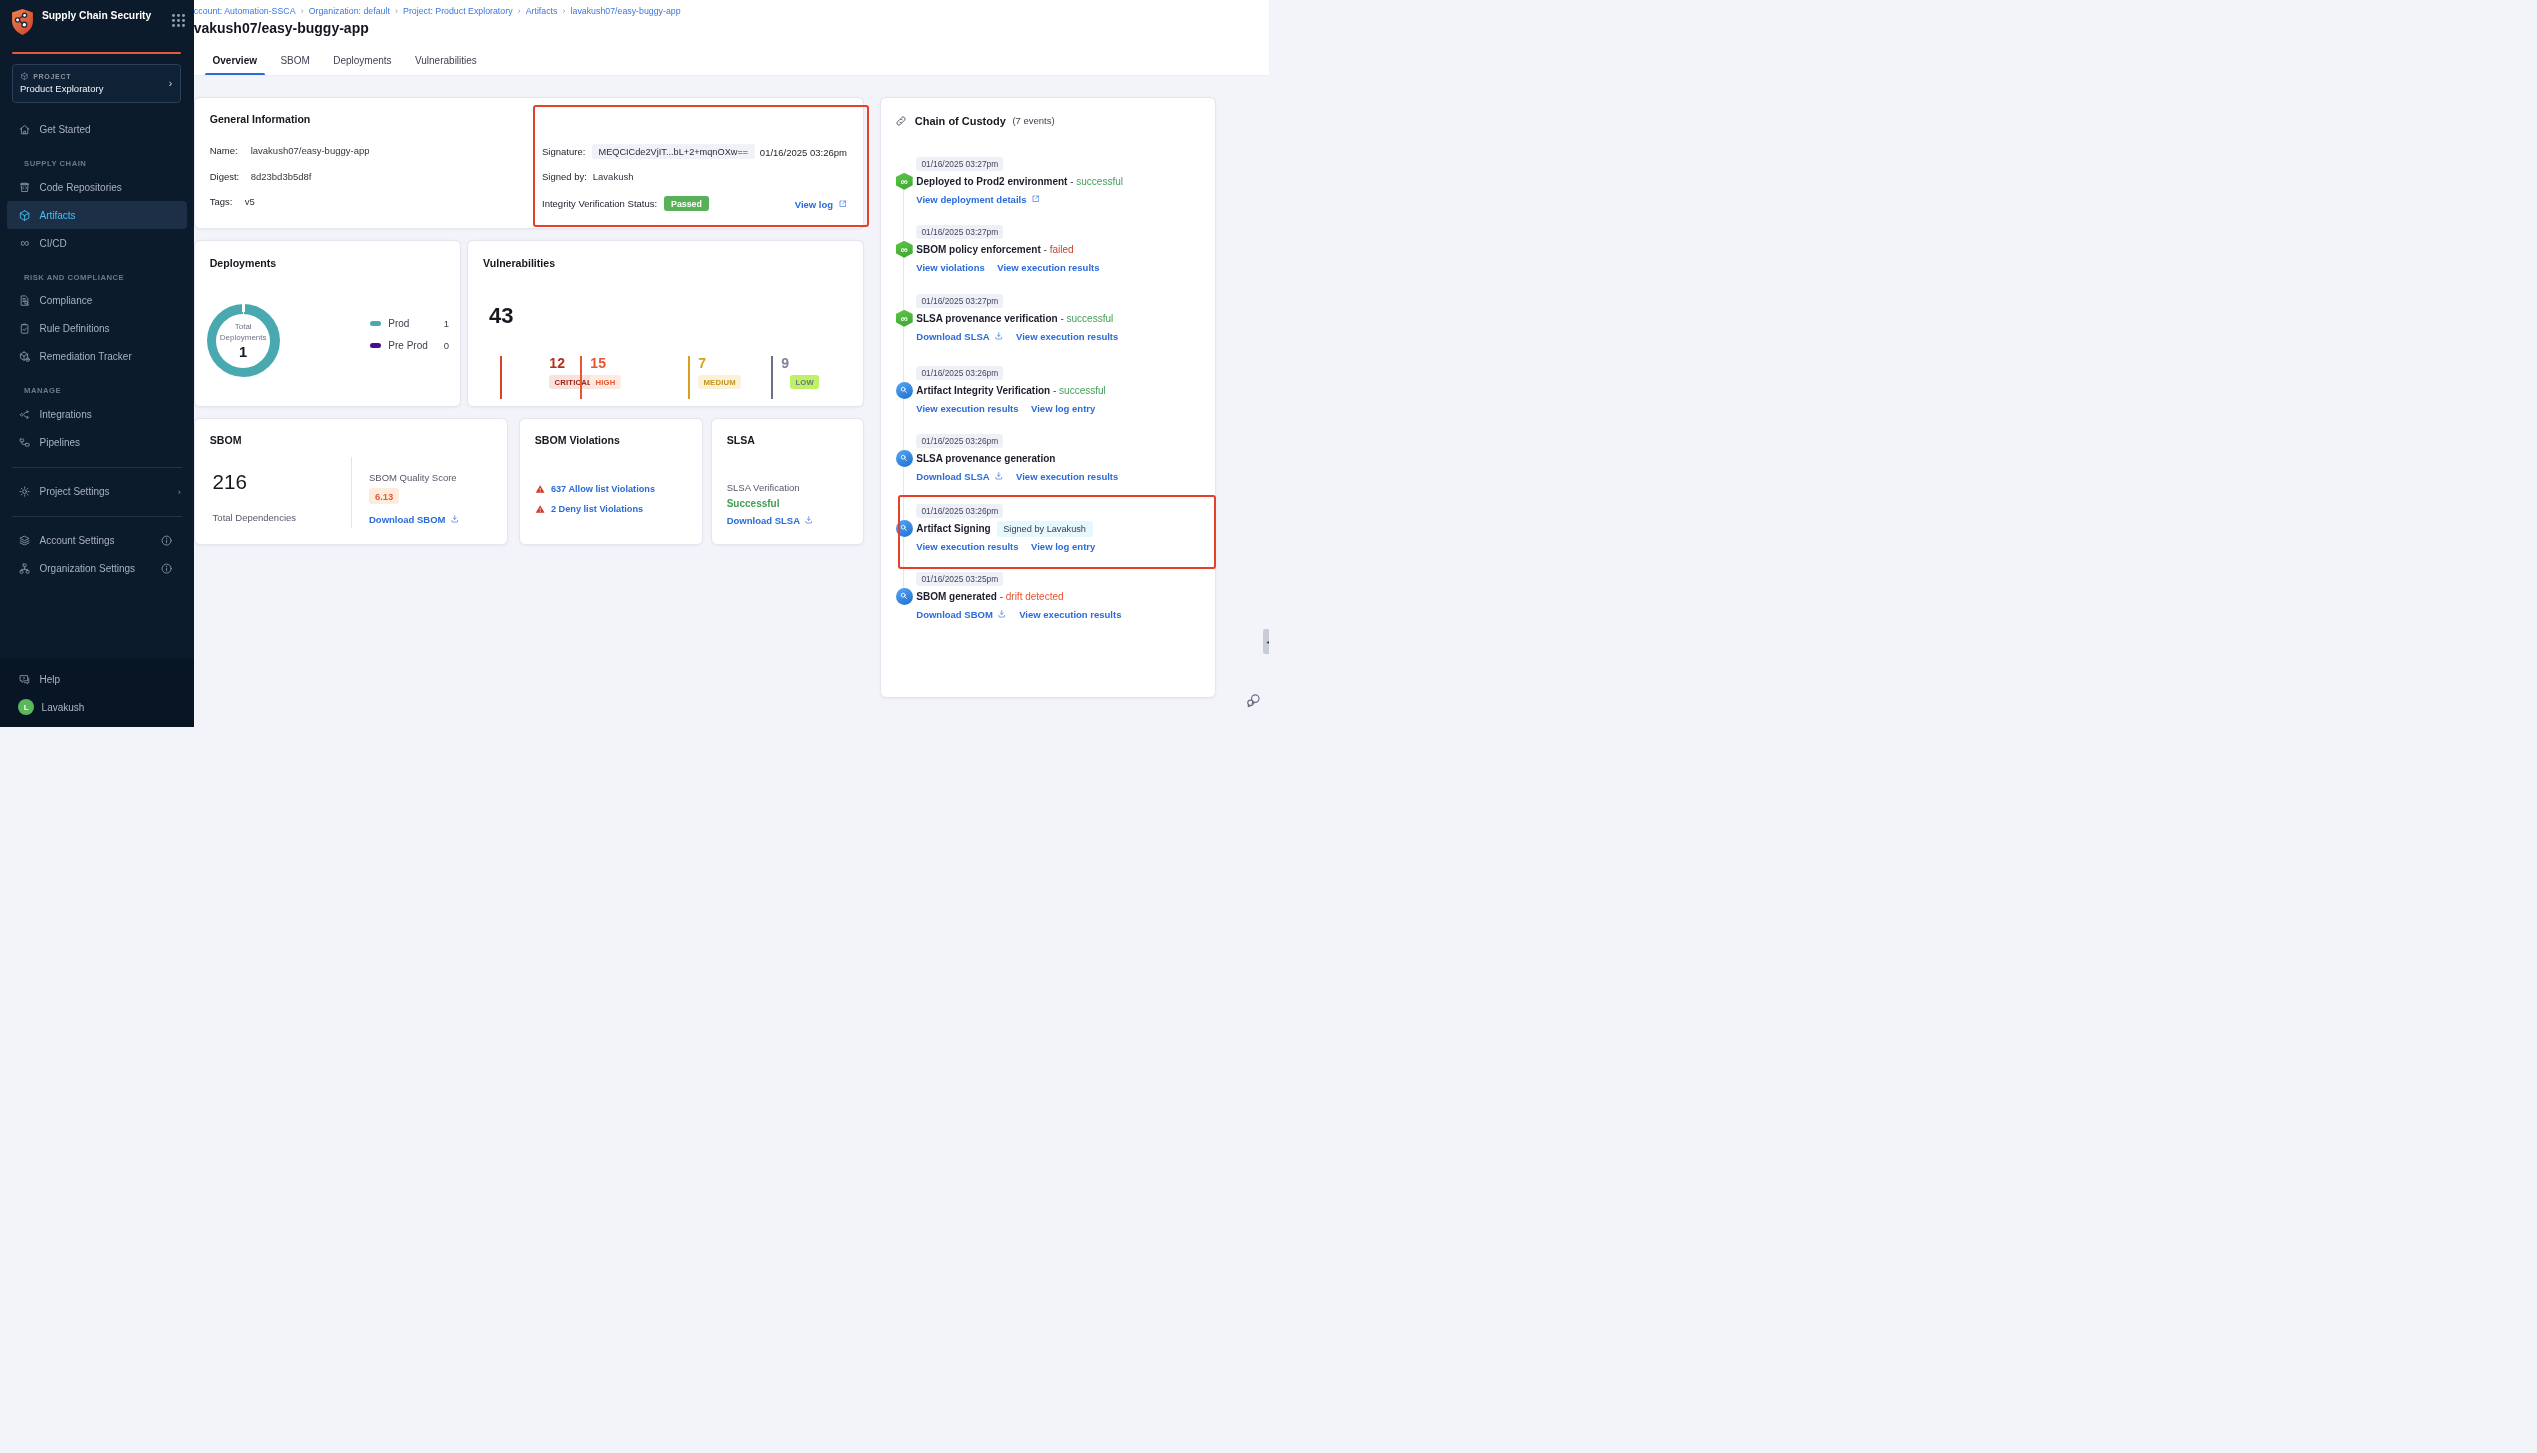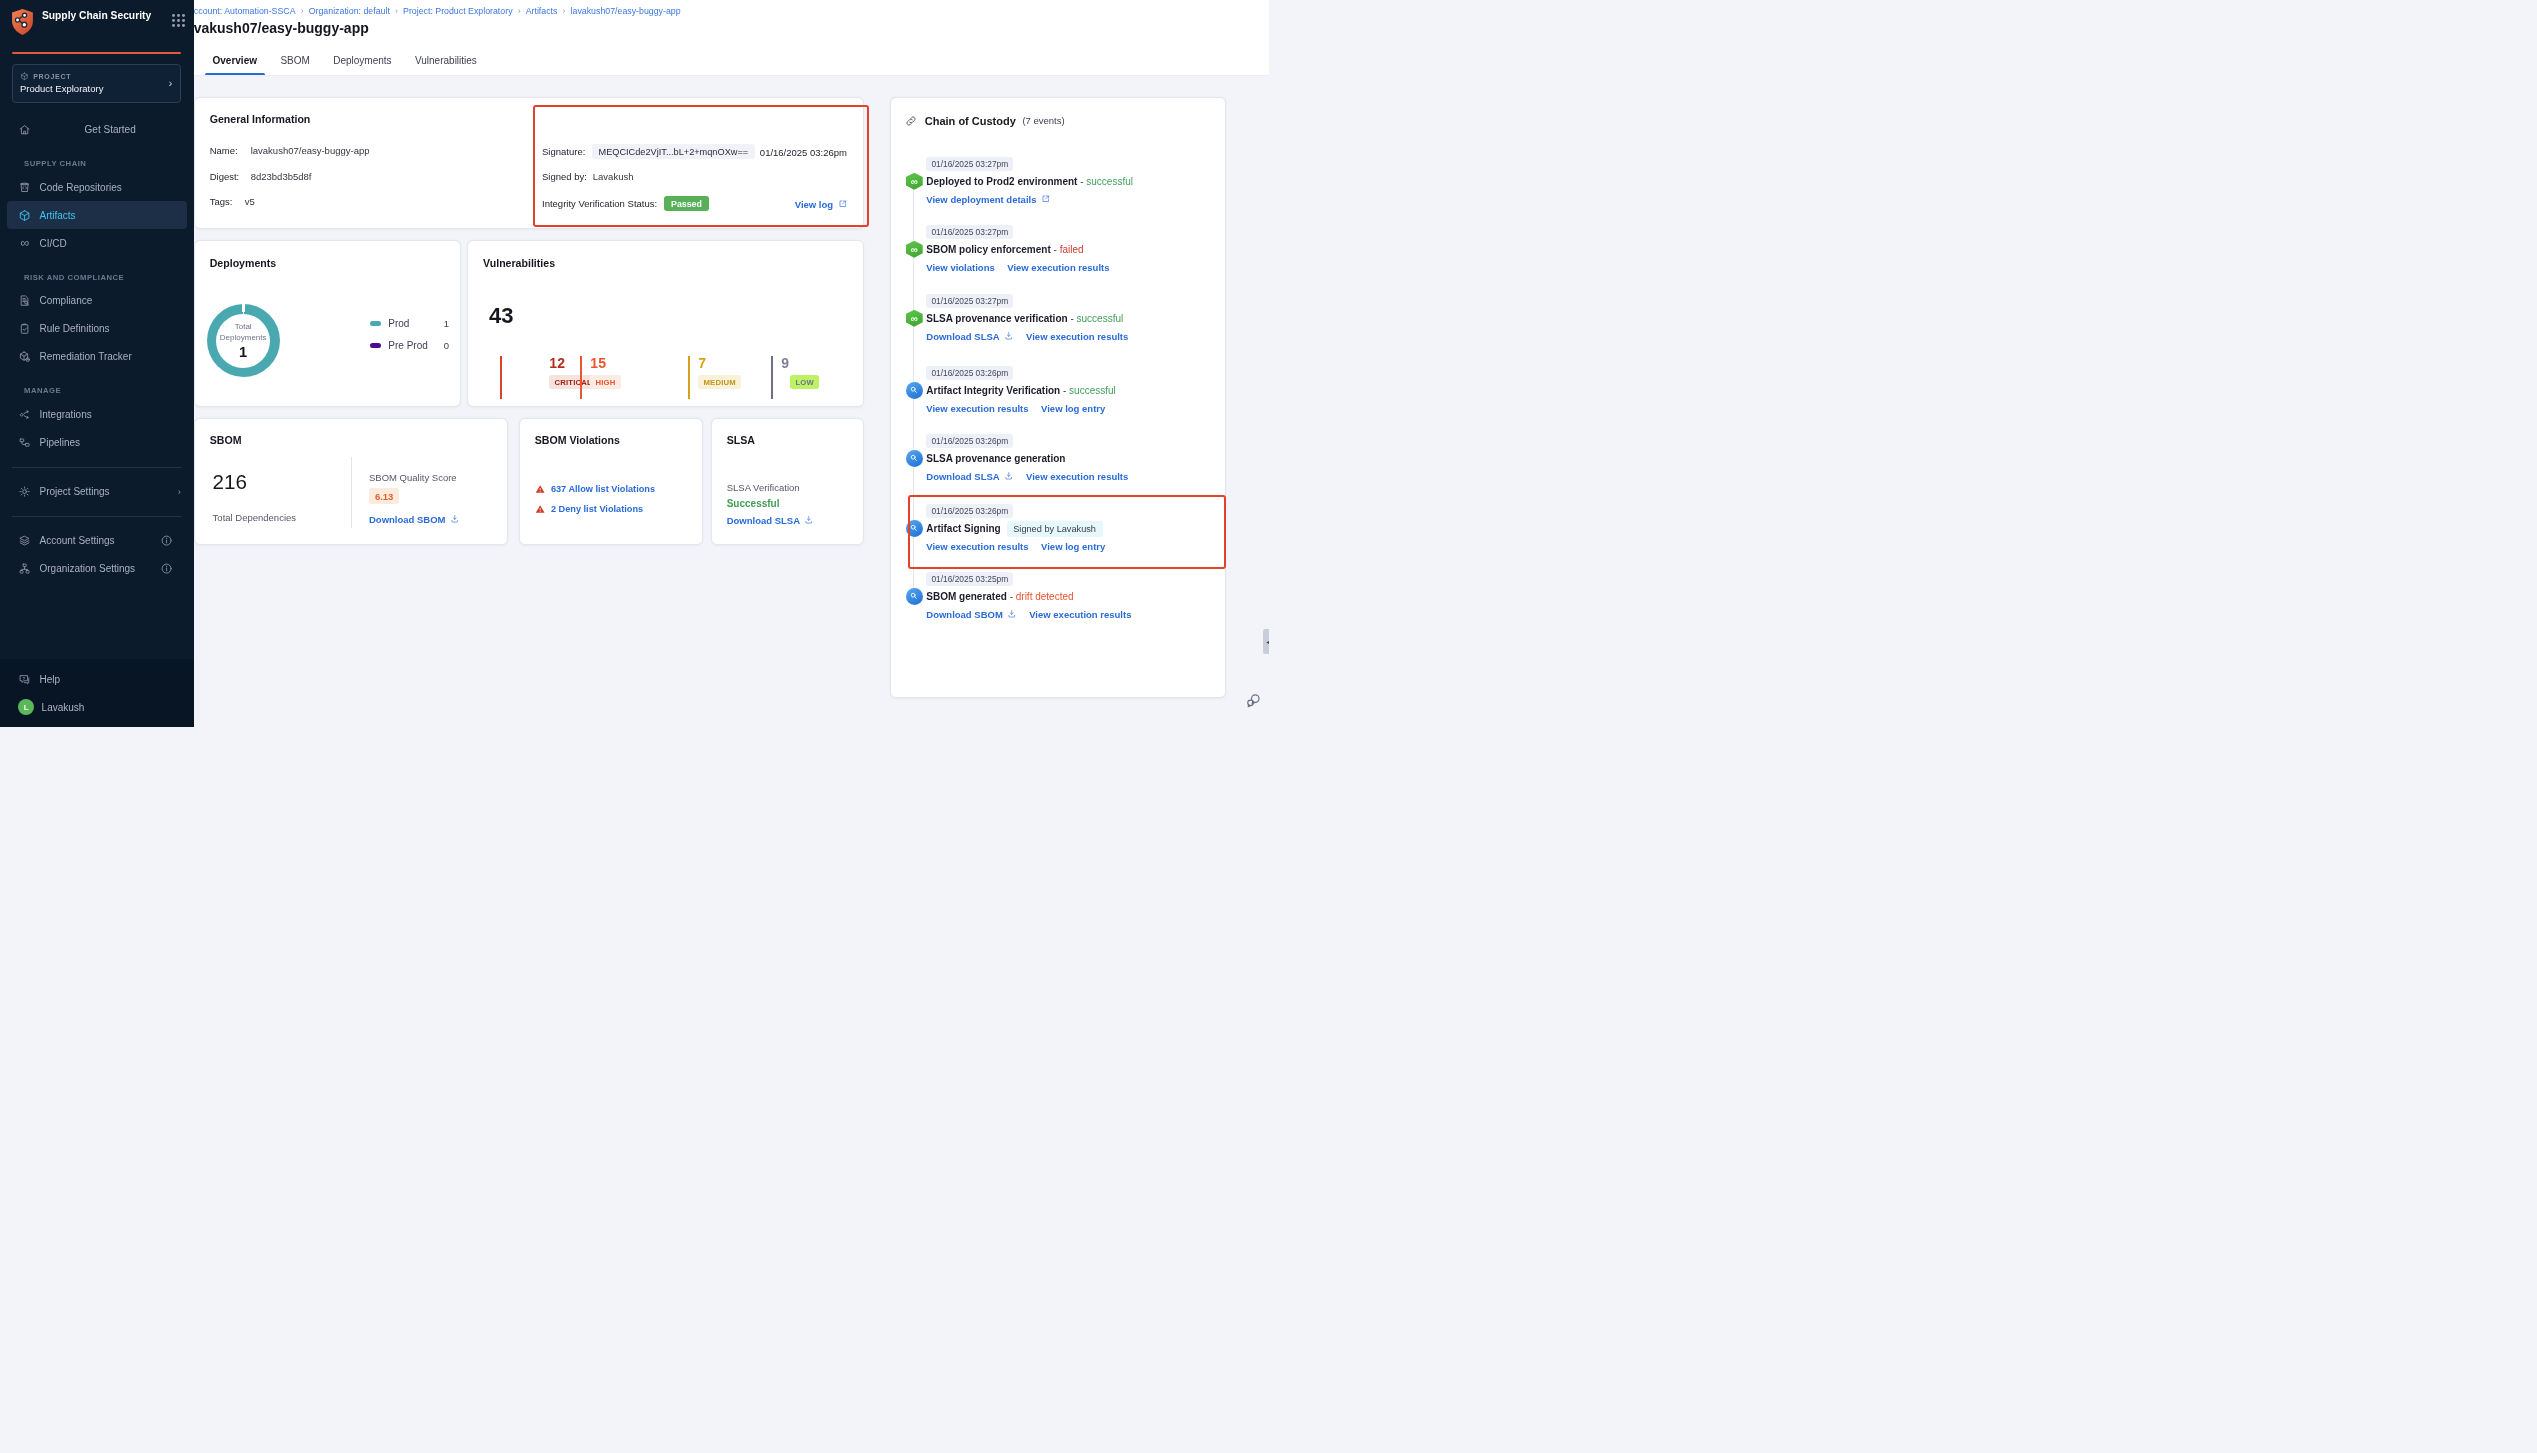--- a/index.html
+++ b/index.html
@@ -49,21 +49,21 @@
   .crumb-sep{color:#9aa0b5}
   .ptitle{padding:4.4px 0 9.5px 11px;font-size:14px;font-weight:bold;color:#15161f}
   .mdivider{height:0.7px;background:#e3e5f0}
   .tabs{display:flex;height:29px;padding-left:32px;background:#fff;border-bottom:0.7px solid #eceef5}
   .tab{display:flex;align-items:center;padding:0 9.5px;margin-right:4.4px;font-size:10px;color:#3d3f50;position:relative;cursor:pointer}
   .tab.active{color:#15161f;font-weight:bold}
   .tab.active::after{content:"";position:absolute;left:1.5px;right:1.5px;bottom:0;height:2.2px;background:#2a6bd8;border-radius:1.5px 1.5px 0 0}
 
   
   .content{position:absolute;top:82px;left:0;right:0;bottom:0;padding:14.7px 0 0 23px;box-sizing:border-box}
-  .cols{display:flex;gap:26px}
+  .cols{display:flex;gap:16px}
   .left-col{width:670px;flex:none}
   .right-col{width:336px;flex:none}
   .card{background:#fff;border:0.7px solid #e3e5ef;border-radius:5.9px;box-shadow:0 0.7px 2.2px rgba(35,36,60,.05);box-sizing:border-box;position:relative}
   .card-title{font-size:10.6px;font-weight:bold;color:#17181f;position:absolute;left:14.7px;top:15.4px}
   .blue-link{color:#2a6bd8;font-weight:bold;font-size:9.5px;display:inline-flex;align-items:center;gap:4.4px;cursor:pointer}
   .blue-link .inline-ic{width:9.5px;height:9.5px}
 
   #gi-card{height:132px}
   .gi-row{position:absolute;font-size:9.5px;display:flex;align-items:center}
   .gi-label{font-weight:normal;color:#24252f}
@@ -183,21 +183,21 @@
             </svg>
         </span>
         <span>PROJECT</span>
       </div>
       <div class="pc-name">Product Exploratory</div>
     </div>
     <div class="pc-chev">›</div>
   </div>
 
   <div class="nav" id="nav">
-      <div class="nav-item" style="margin-top: 4.4px; text-align: center;">
+      <div class="nav-item" style="margin-top: 4.4px;">
         <span class="ic">
           <svg viewBox="0 0 24 24">
             <path d="M4 11.2 12 4.6l8 6.6M6.2 9.8v9.8h11.6V9.8M10.4 19.6v-4.6h3.2v4.6"></path>
           </svg>
         </span>
         <span class="lbl">Get Started</span>
       </div>
       <div class="nav-section">SUPPLY CHAIN</div>
       <div class="nav-item">
         <span class="ic">

